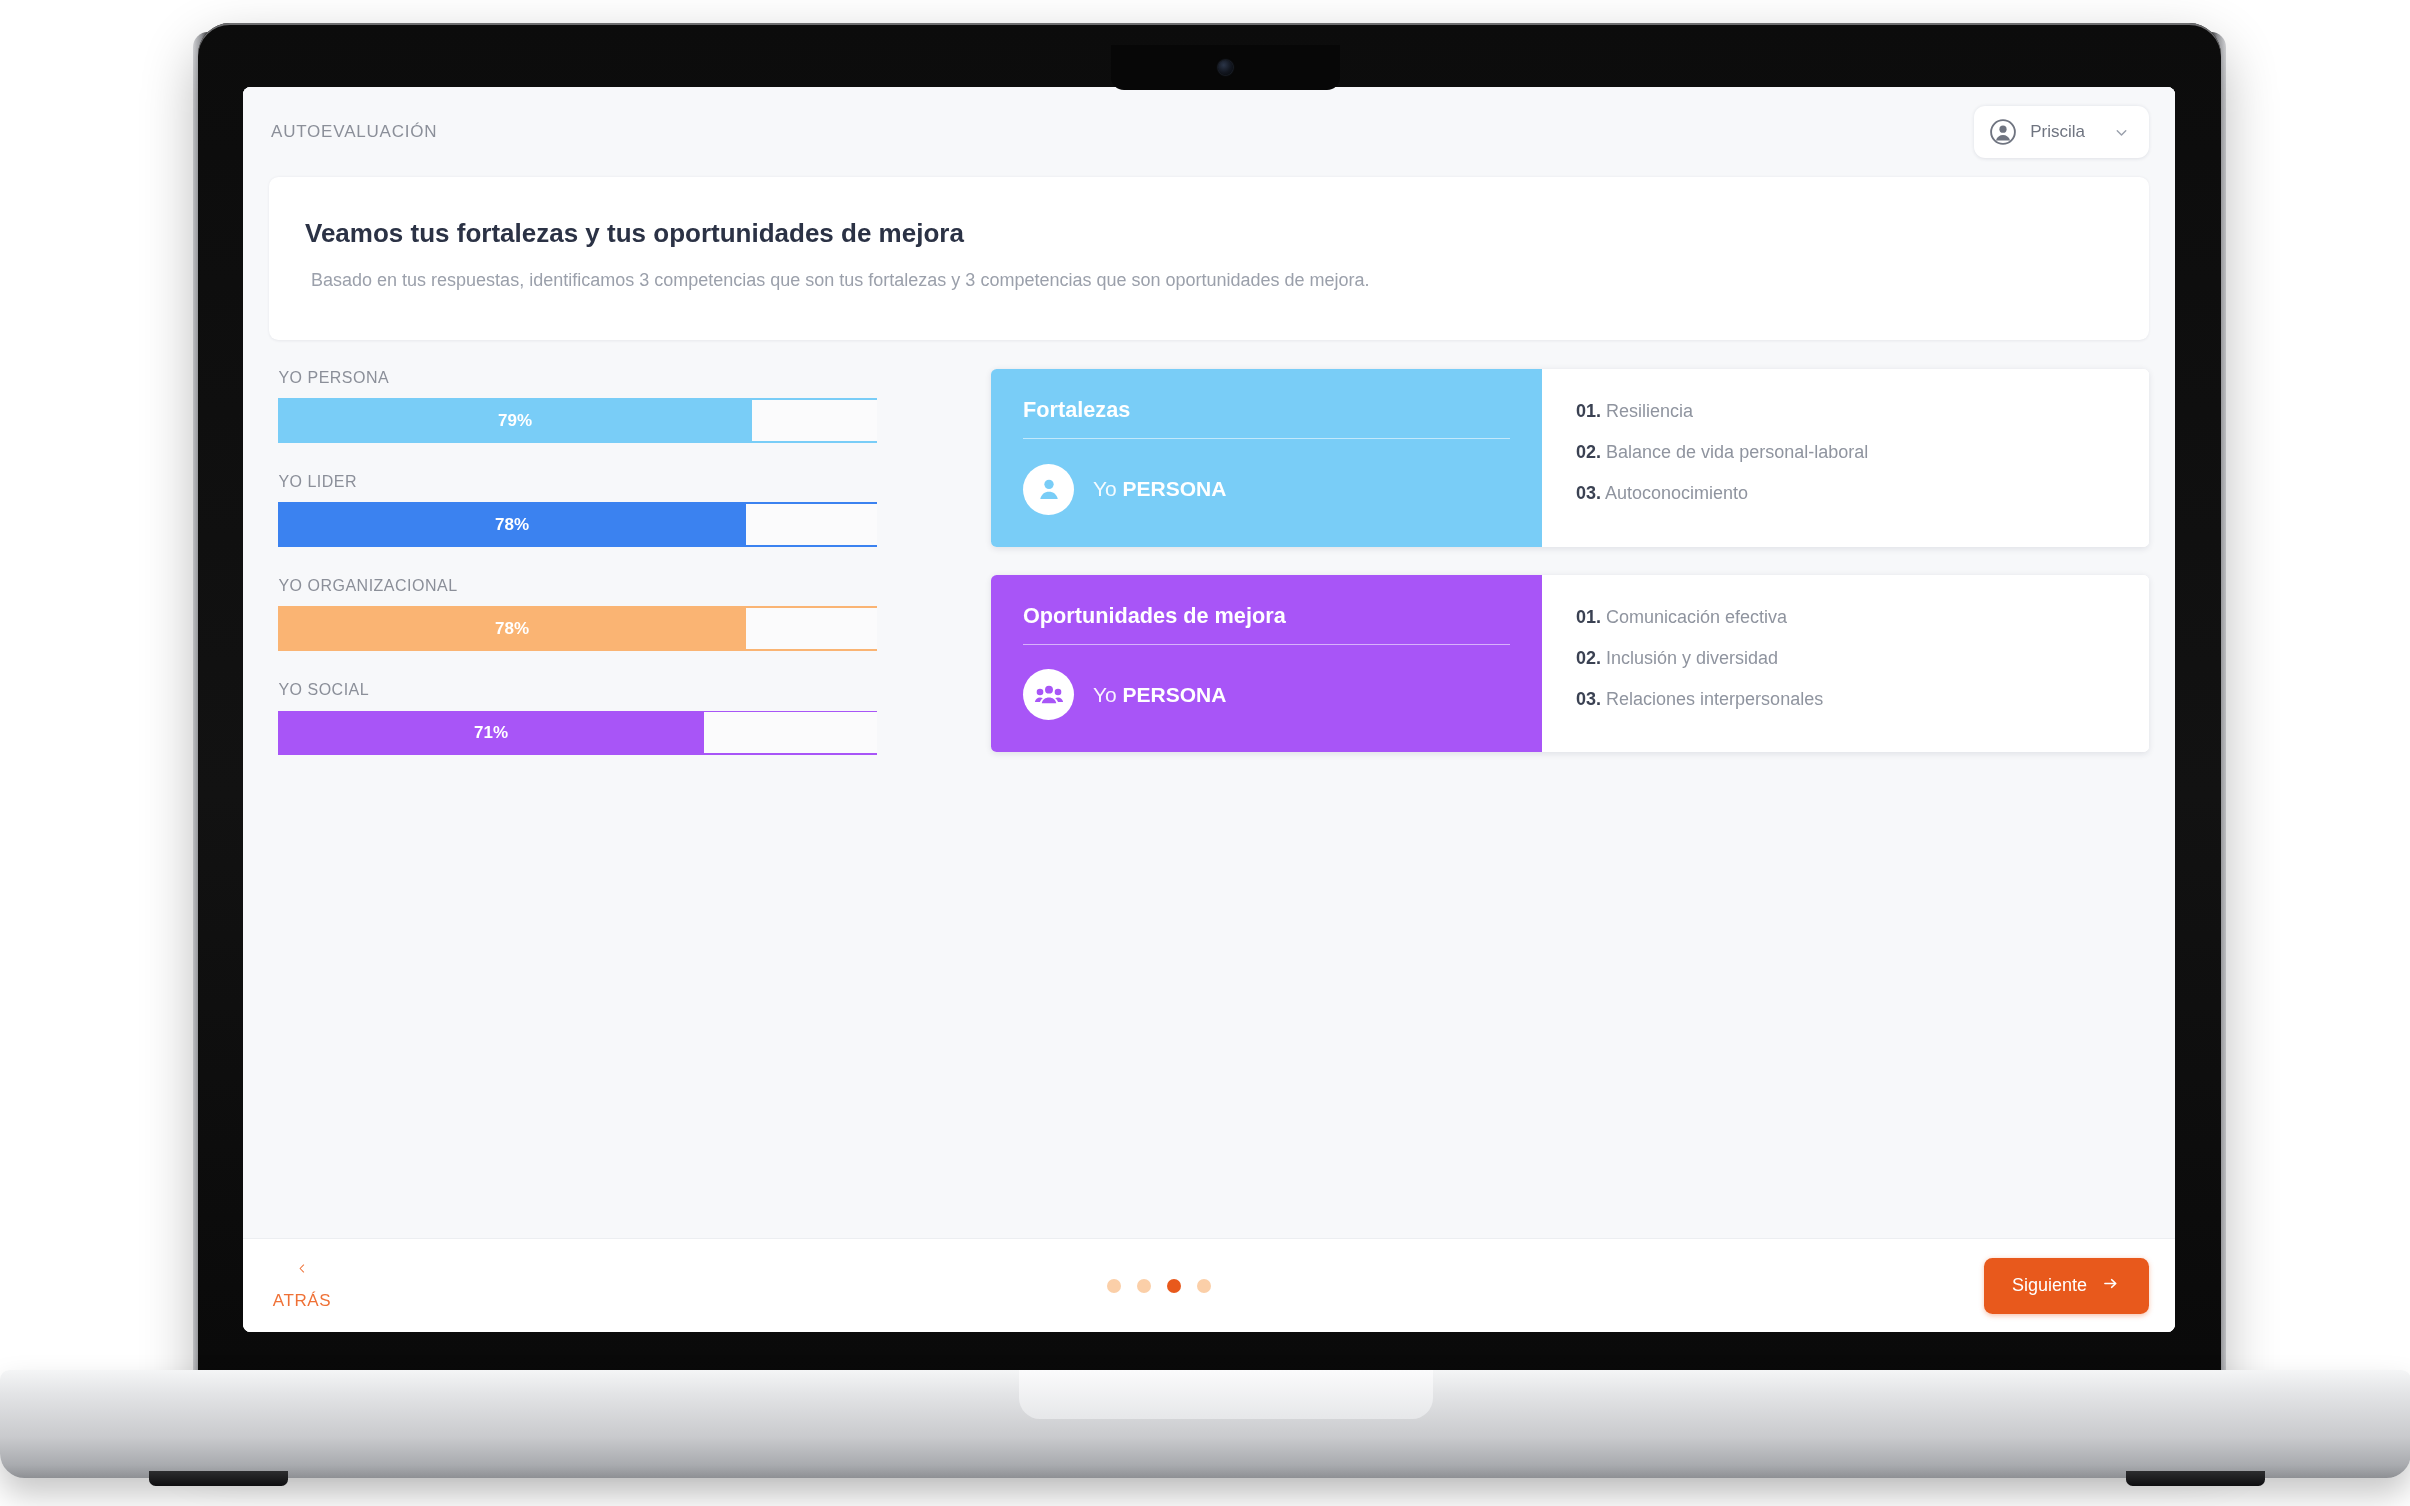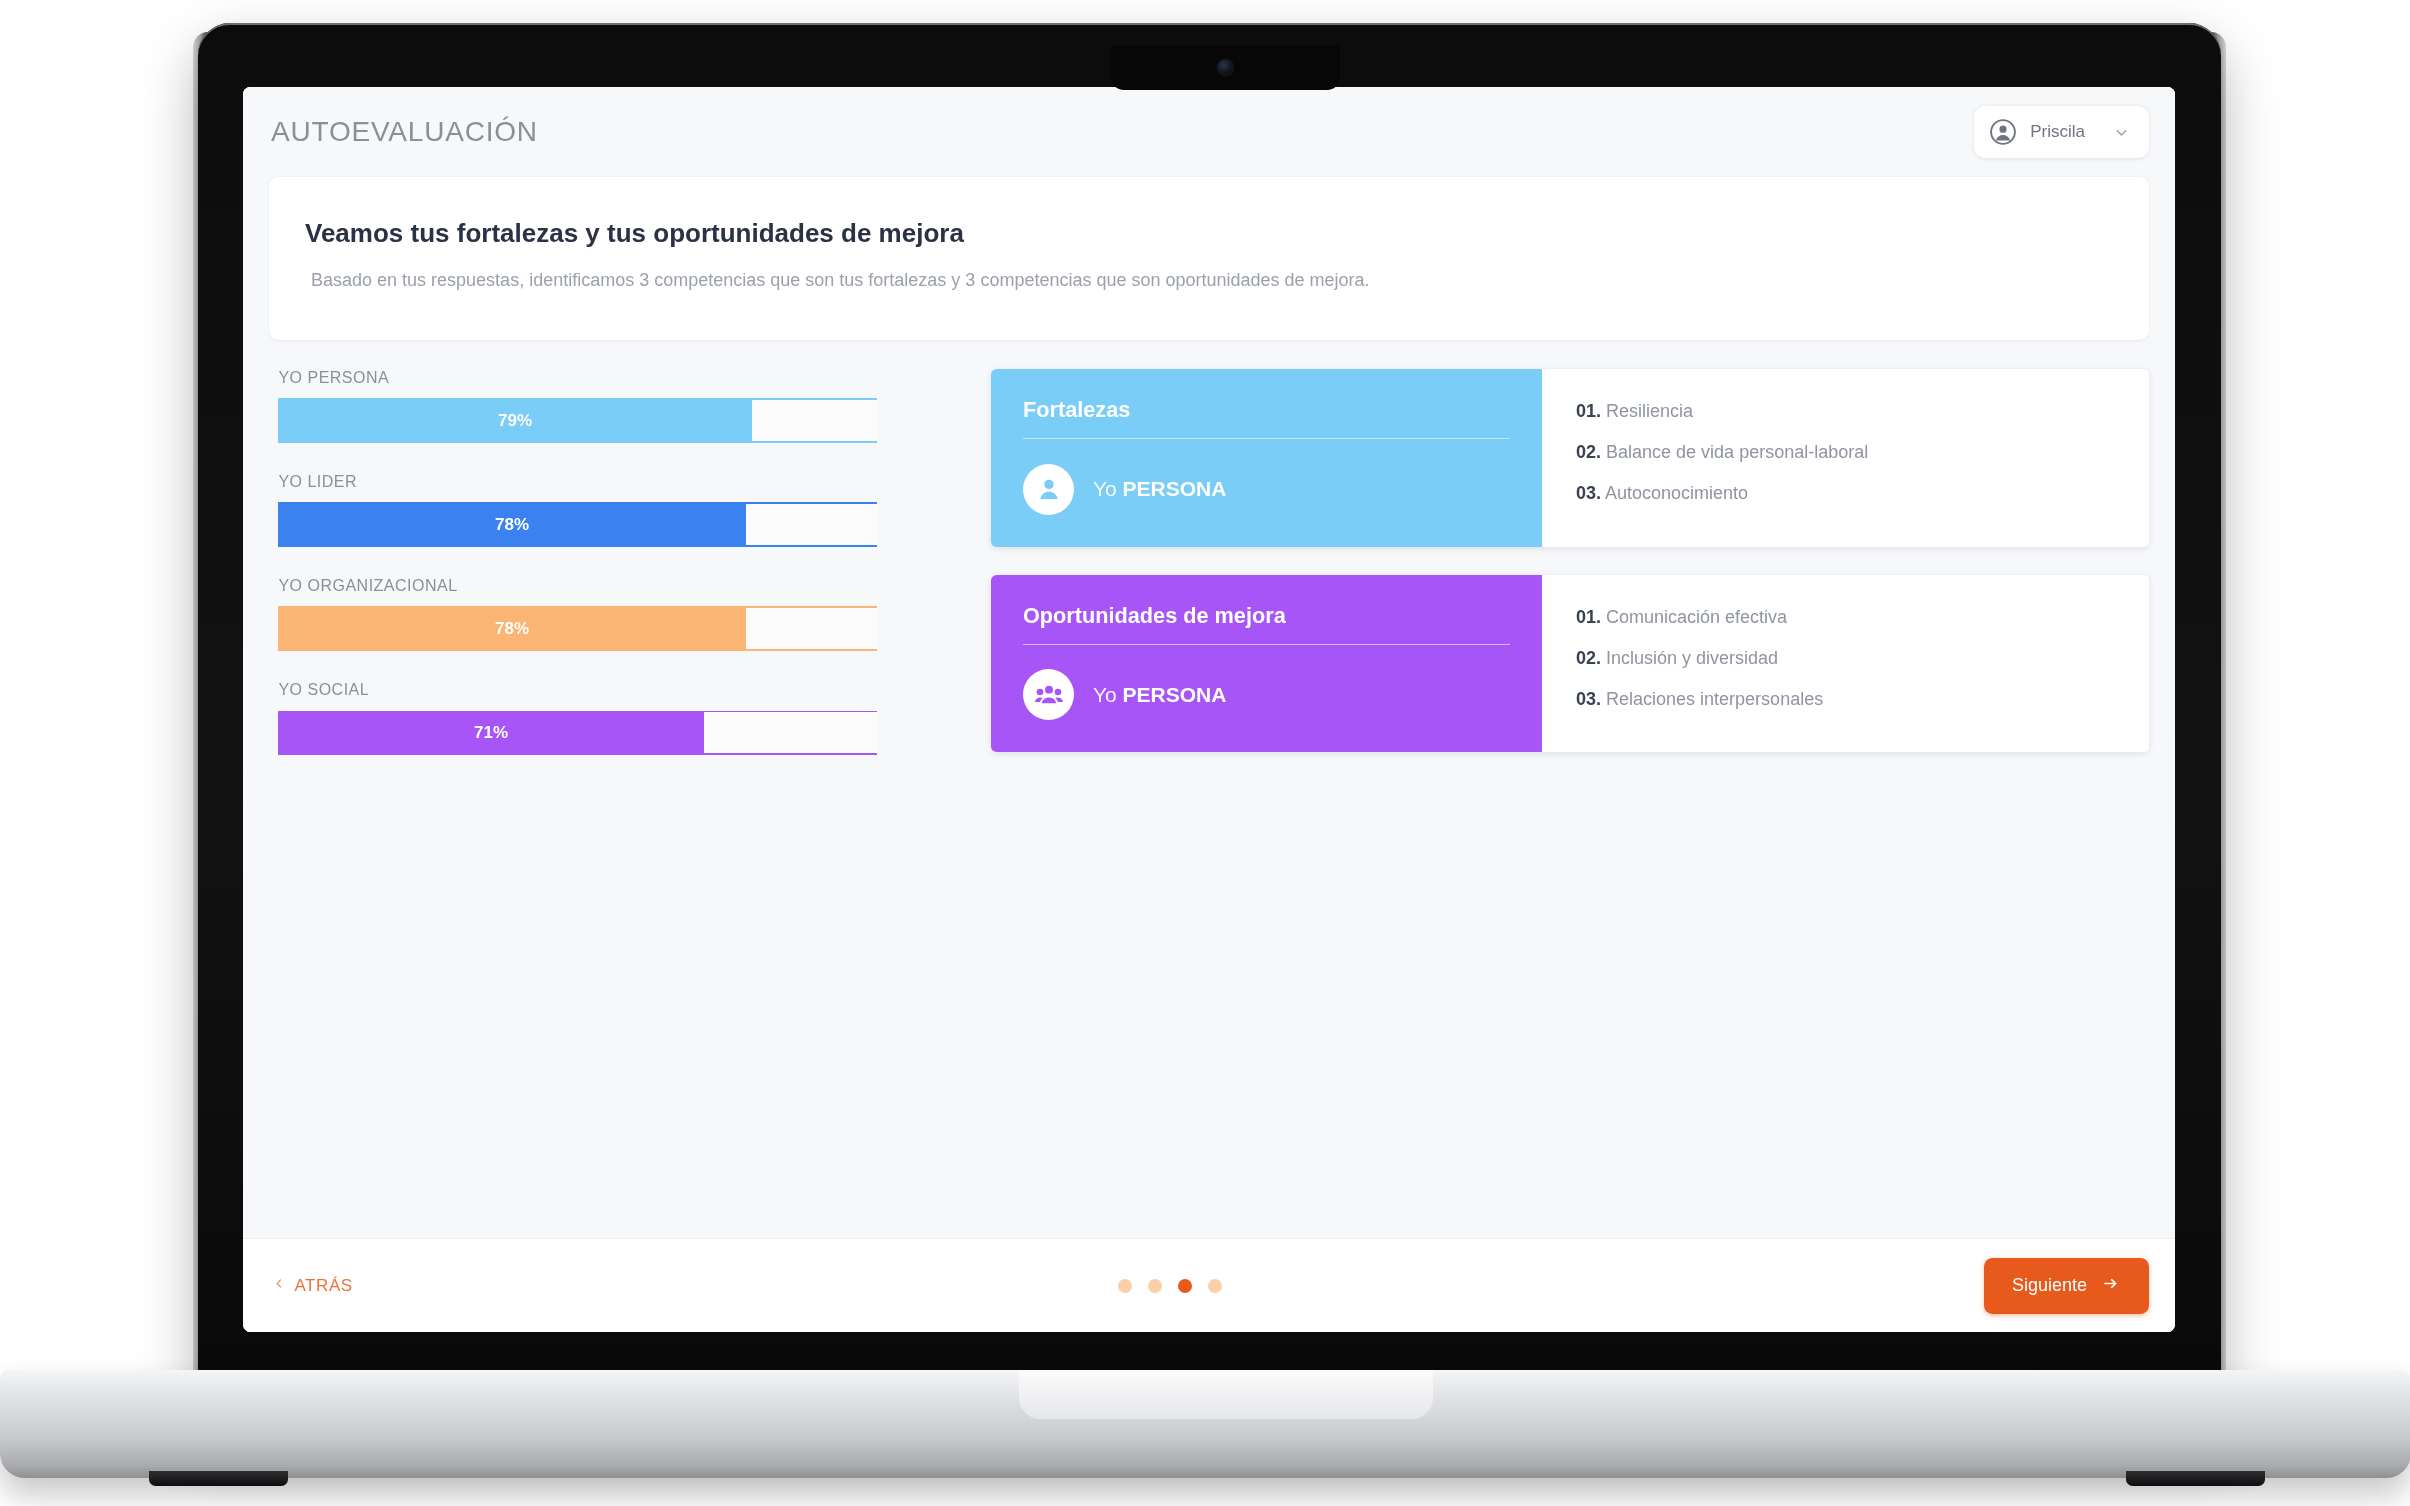--- a/index.html
+++ b/index.html
@@ -62,21 +62,21 @@
   .foot-r { position:absolute; left:2126px; top:1471px; width:139px; height:15px;
     background: linear-gradient(180deg,#2c2d2f,#0e0e10); border-radius: 0 0 6.6px 6.6px; }
 
   
   .app { position:absolute; inset:0; display:flex; flex-direction:column; background:#f7f8fa; }
   .topbar {
     height: 90px; background:#f7f8fa; display:flex; align-items:center;
     justify-content:space-between; padding: 0 26px 0 28px; box-sizing:border-box;
   }
   .app-title {
-    font-size: 28px; letter-spacing: 0.8px; color:#8b8f99; font-weight:400;
+    font-size: 17px; letter-spacing: 0.8px; color:#8b8f99; font-weight:400;
   }
   .profile-chip {
     display:flex; align-items:center; gap:13px;
     background:#ffffff; border-radius: 11.3px;
     padding: 12.2px 19px 12.2px 15px;
     box-shadow: 0 0.9px 3.8px rgba(22,30,60,0.10);
     cursor: pointer;
   }
   .avatar-ico { width:28px; height:28px; display:block; }
   .profile-name { font-size:17px; color:#6f7480; }
@@ -136,21 +136,21 @@
 
   
   .footer {
     height: 94px; display:flex; align-items:center; justify-content:space-between;
     padding: 0 26px; box-sizing:border-box; background:#ffffff;
     border-top: 0.9px solid #eceef1;
   }
   .back-btn {
     display:flex; align-items:center; gap:9.4px; color:#ef7136;
     font-size:17px; letter-spacing:0.6px; cursor:pointer; background:none;
-    border:none; font-family:inherit; padding: 5.6px 3.8px;
+    border:none; font-family:inherit; padding: 5.6px 3.8px; flex-direction: column;
   }
   .dots { display:flex; gap:16px; }
   .dot { width:14px; height:14px; border-radius:50%; cursor:pointer; }
   .next-btn {
     display:flex; align-items:center; gap:13px;
     background:#e8591c; color:#ffffff; font-size:18px;
     border:none; border-radius:8.5px; padding: 17px 28px;
     font-family:inherit; cursor:pointer;
     box-shadow: 0 1.9px 5.6px rgba(232,89,28,0.35);
   }

